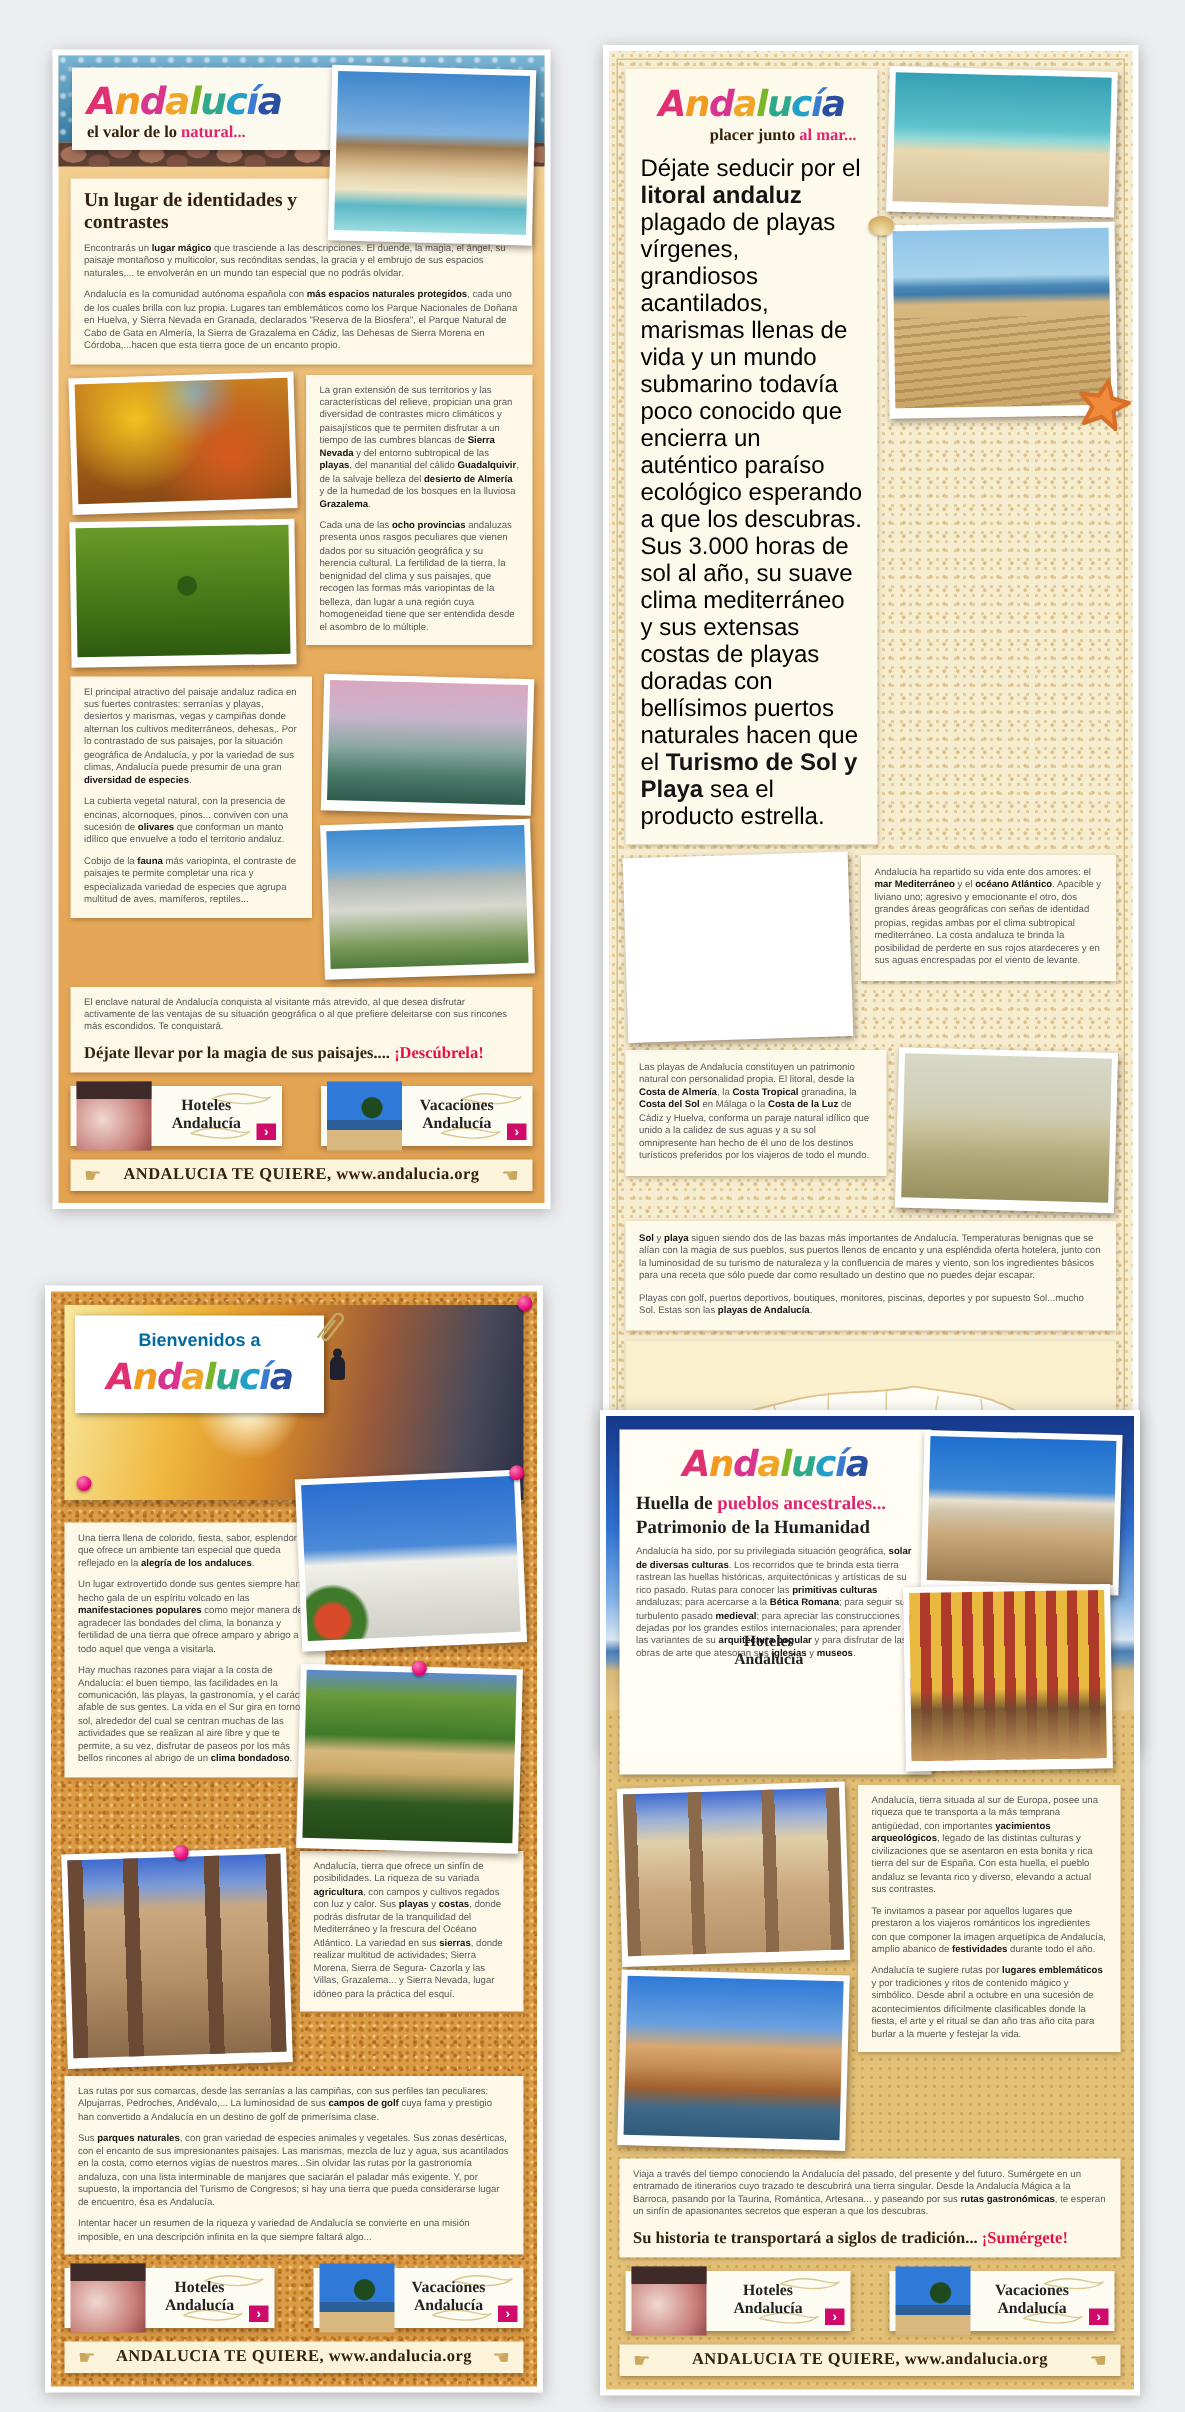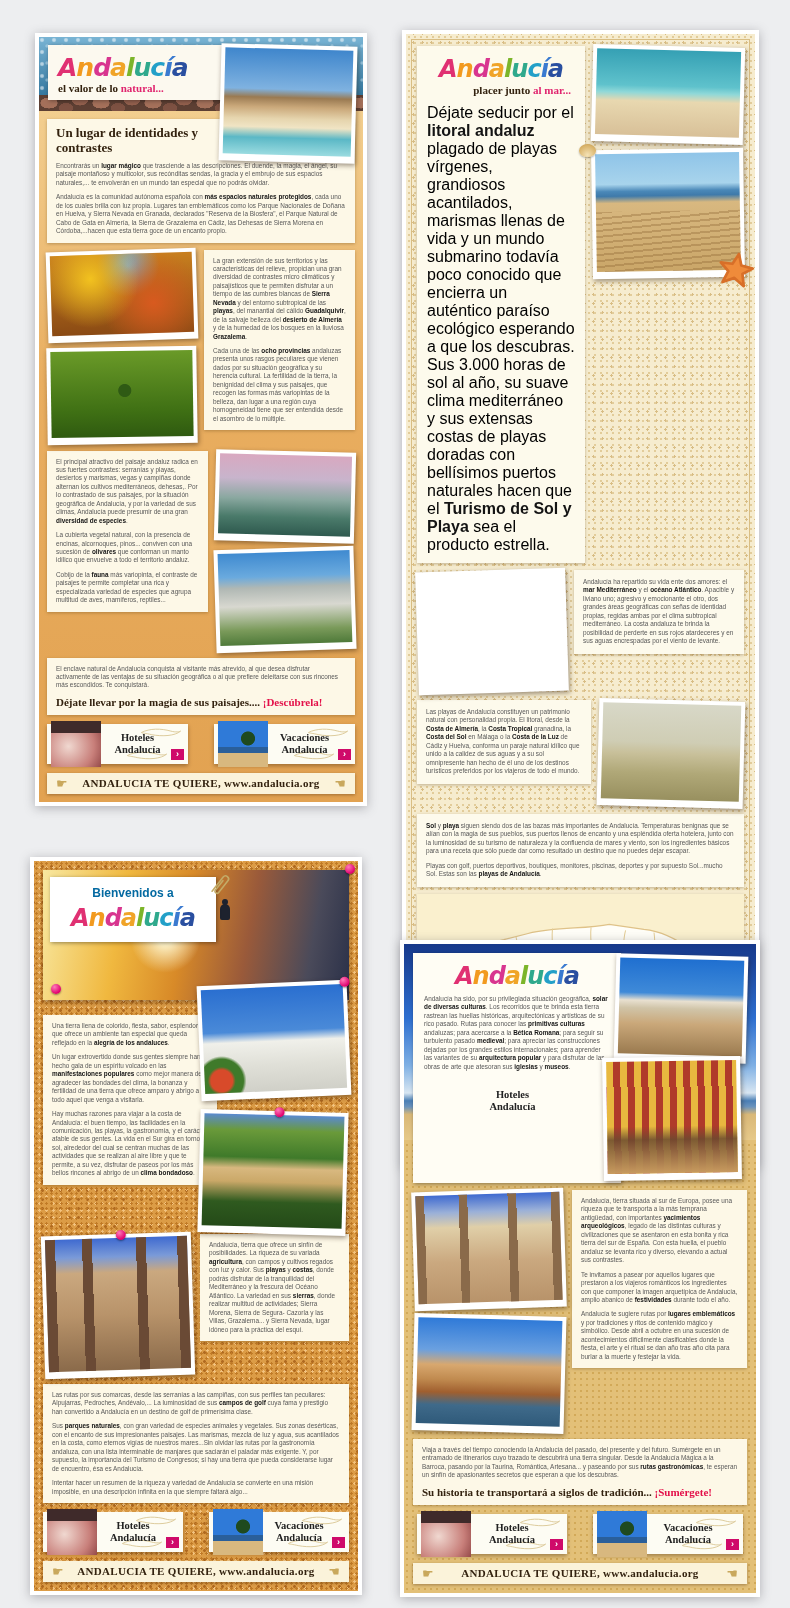--- a/index.html
+++ b/index.html
@@ -418,20 +418,24 @@
   </div>
 </div>
 
 <div class="panel" id="p4">
   <div class="inner" style="display:flex;flex-direction:column;gap:7px;">
     <div class="p4-sky"></div>
 
     <div class="p4-top">
       <div class="p4-card">
         <span class="logo-word"><span class="lc0">A</span><span class="lc1">n</span><span class="lc2">d</span><span class="lc3">a</span><span class="lc4">l</span><span class="lc5">u</span><span class="lc6">c</span><span class="lc7">í</span><span class="lc8">a</span></span>
+        <div class="p4-title">
+          <span>Huella de </span><span class="accent">pueblos ancestrales...</span><br>
+          <span>Patrimonio de la Humanidad</span>
+        </div>
         <p style="font-size:6.4px;line-height:1.32;color:#585858;">Andalucía ha sido, por su privilegiada situación geográfica, <b>solar de diversas culturas</b>. Los recorridos que te brinda esta tierra rastrean las huellas históricas, arquitectónicas y artísticas de su rico pasado. Rutas para conocer las <b>primitivas culturas</b> andaluzas; para acercarse a la <b>Bética Romana</b>; para seguir su turbulento pasado <b>medieval</b>; para apreciar las construcciones dejadas por los grandes estilos internacionales; para aprender las variantes de su <b>arquitectura popular</b> y para disfrutar de las obras de arte que atesoran sus <b>iglesias</b> y <b>museos</b>.</p>
       </div>
       <div class="p4-photocol">
         <div class="ph ph-ronda r2">
             <div class="im im-ronda"></div>
           </div>
         <div class="ph ph-mezquita r3">
             <div class="im im-mezquita"></div>
           </div>
       </div>

